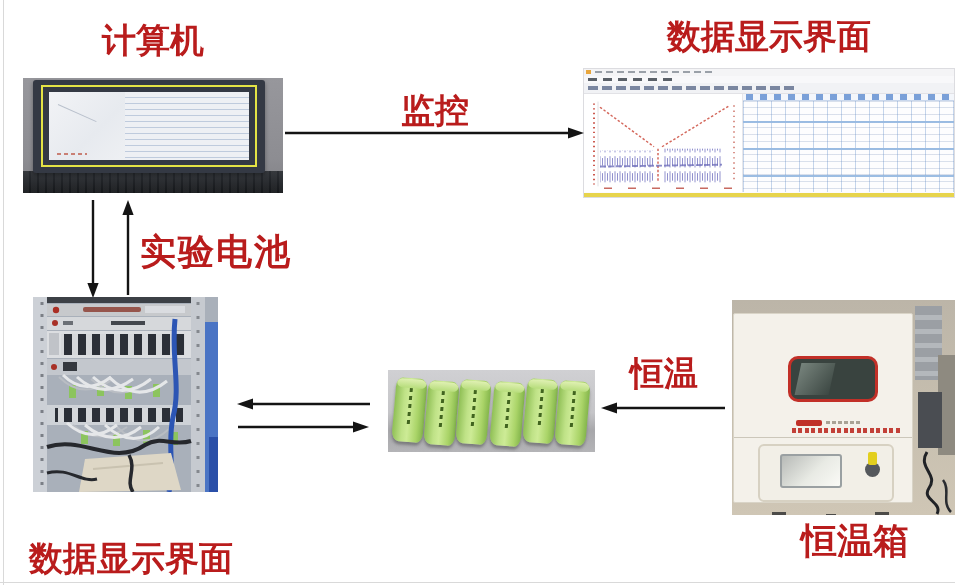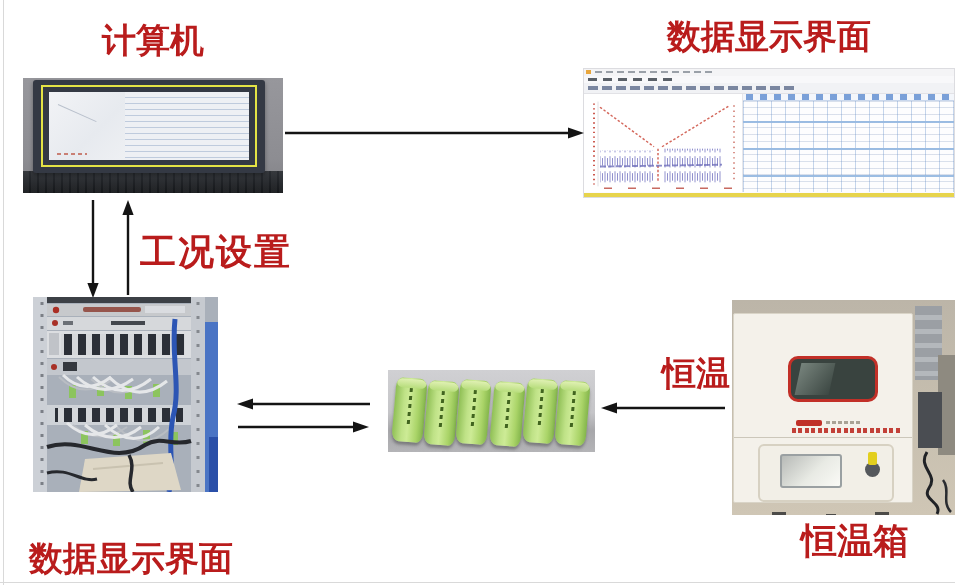--- a/index.html
+++ b/index.html
@@ -10,21 +10,21 @@
   .edge-bottom{left:0;top:582px;width:955px;height:1px;}
 
   
   .t{position:absolute;font-weight:600;color:#b91c1c;text-align:center;white-space:nowrap;
      font-family:"Liberation Serif", serif;}
   .t-computer{left:23px;top:18px;width:260px;font-size:34px;}
   .t-display{left:583px;top:14px;width:372px;font-size:34px;}
   .t-monitor{left:330px;top:88px;width:210px;font-size:34px;}
   .t-cond{left:140px;top:228px;width:170px;font-size:36px;letter-spacing:2px;text-align:left;}
   .t-charge{left:222px;top:352px;width:165px;font-size:32px;}
-  .t-hengwen{left:598px;top:351px;width:132px;font-size:34px;text-align:right;}
+  .t-hengwen{left:598px;top:351px;width:132px;font-size:34px;}
   .t-battery{left:380px;top:452px;width:230px;font-size:36px;}
   .t-chamber{left:745px;top:517px;width:220px;font-size:36px;}
   .t-model{left:0px;top:494px;width:262px;font-size:38px;letter-spacing:-1px;font-weight:600;}
   .t-tester{left:0px;top:536px;width:262px;font-size:34px;}
 
   
   .photo{position:absolute;overflow:hidden;}
 
   
   .computer-photo{left:23px;top:78px;width:260px;height:115px;
@@ -191,21 +191,22 @@
     <g stroke="#141414" fill="#141414">
       <line x1="238" y1="427" x2="354" y2="427" stroke-width="2.4"></line>
       <polygon points="369,427 353,421.4 353,432.6" stroke="none"></polygon>
     </g>
     <g stroke="#141414" fill="#141414">
       <line x1="725" y1="408" x2="616" y2="408" stroke-width="2.4"></line>
       <polygon points="601,408 617,402.4 617,413.6" stroke="none"></polygon>
     </g>
   </svg>
 
-  <div class="t t-cond">工况设置</div>
+  <div class="t t-monitor">监控</div>
+  <div class="t t-cond">实验电池</div>
   <div class="t t-hengwen">恒温</div>
 
   <div class="photo tester-photo">
     <svg viewBox="0 0 185 195" preserveAspectRatio="none">
       <defs>
         <pattern id="slots" width="14" height="21" patternUnits="userSpaceOnUse">
           <rect width="14" height="21" fill="#d5d7da"></rect>
           <rect x="3" width="8" height="21" fill="#2b2f37"></rect>
         </pattern>
       </defs>

